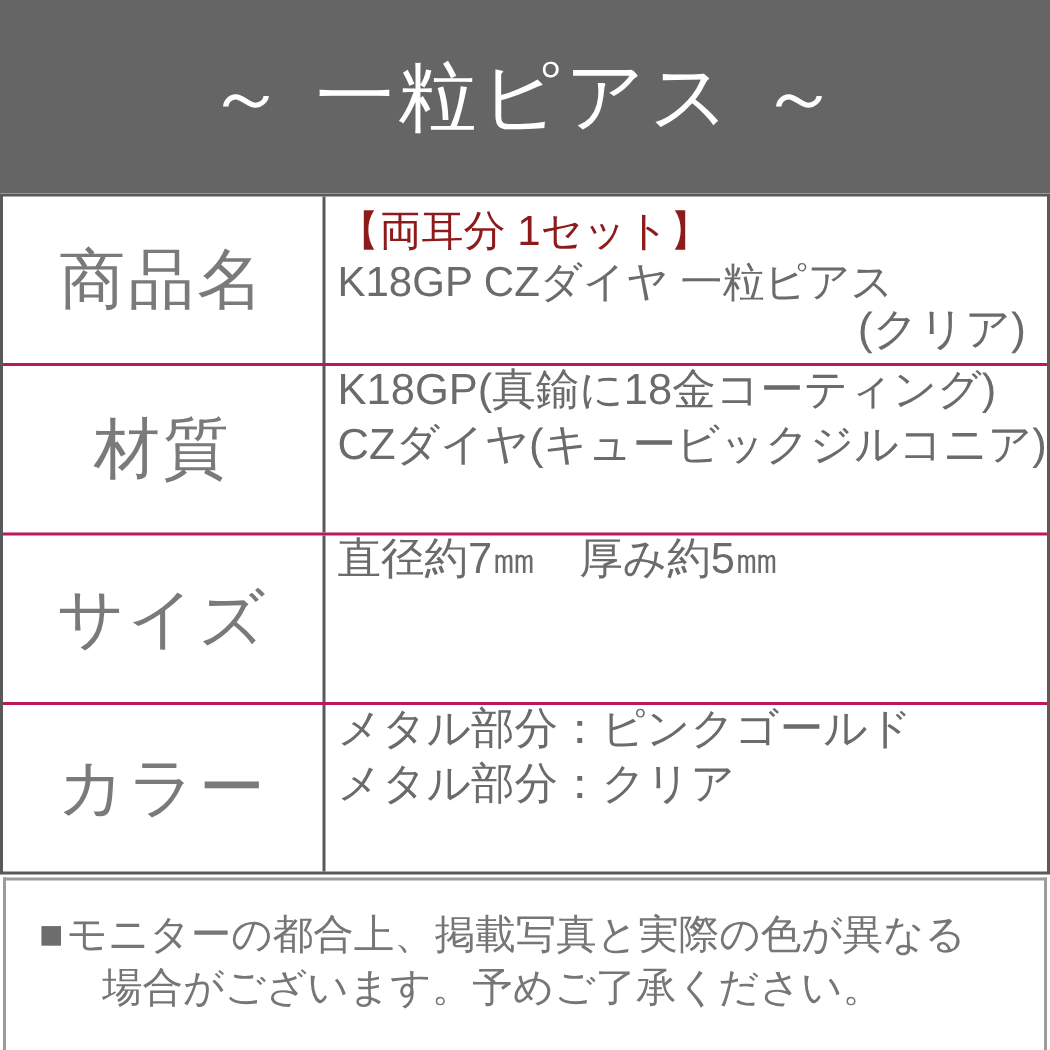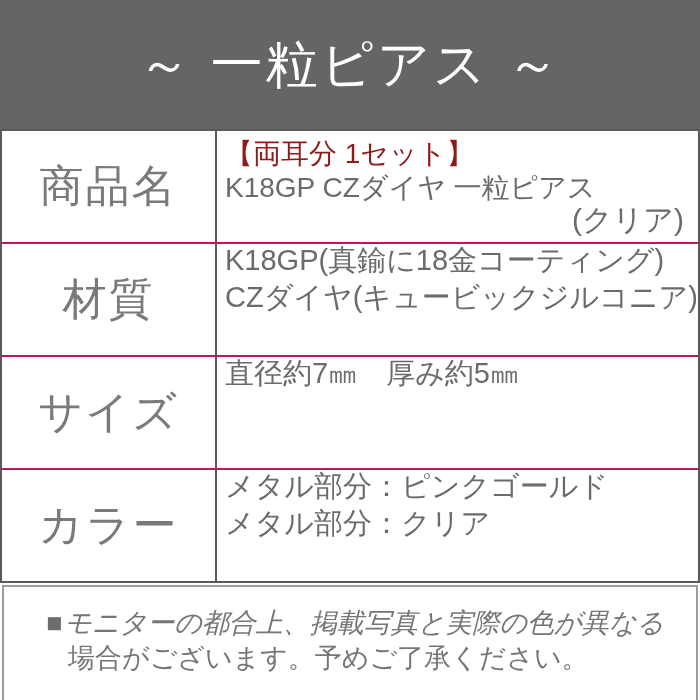--- a/index.html
+++ b/index.html
@@ -78,21 +78,21 @@
     height:104px;
     border:2px solid #9c9c9c;
     border-bottom:3px solid #898989;
     background:#ffffff;
     color:#767676;
     font-size:27px;
     line-height:1.22;
     padding-top:20px;
     box-sizing:content-box;
   }
-  .note-line1{margin-left:42px;white-space:nowrap;font-style:italic;}
+  .note-line1{margin-left:22px;white-space:nowrap;}
   .note-line2{margin-left:64px;white-space:nowrap;margin-top:2px;}
   .square-bullet{
     color:#6d6d6d;
     margin-right:2px;
   }
 </style>
 </head>
 <body>
 
 <div class="banner">

